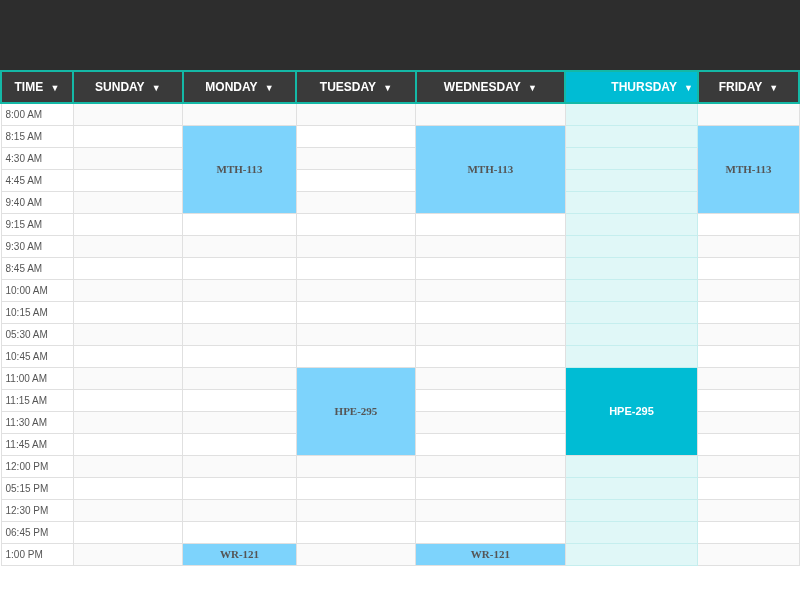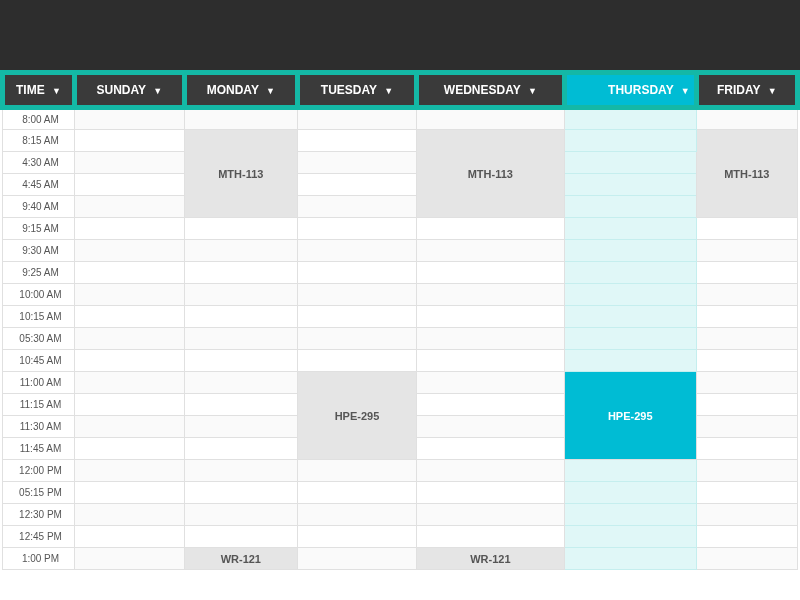--- a/index.html
+++ b/index.html
@@ -52,21 +52,21 @@
       min-width: 800px;
     }
 
     thead tr th {
       background: #3a3a3a;
       color: #fff;
       font-size: 12px;
       font-weight: bold;
       text-align: center;
       padding: 8px 4px;
-      border: 5px solid #14b8a6;
+      border: 2px solid #14b8a6;
       position: sticky;
       top: 0;
       z-index: 10;
       white-space: nowrap;
     }
     thead tr th.time-header {
       background: #3a3a3a;
       width: 72px;
       min-width: 72px;
     }
@@ -86,39 +86,40 @@
       padding: 0;
       height: 22px;
       font-size: 11px;
       vertical-align: middle;
       text-align: center;
     }
 
     tbody tr td.time-cell {
       color: #555;
       font-size: 10px;
-      text-align: center;
+      text-align: left;
       padding-left: 4px;
       background: #fff;
       white-space: nowrap;
       width: 72px;
       min-width: 72px;
       margin-top: 13px;
     }
 
     tbody tr td.thursday-empty {
       background: #e0f7f7;
       border-color: #c5eeee;
     }
 
     tbody tr td.class-block {
-      background: #e5e5e5;
+      background: #7dd3fc;
       color: #555;
       font-size: 11px;
       font-weight: bold;
+      font-family: Liberation Serif, serif;
     }
 
     tbody tr td.thursday-class {
       background: #00bcd4;
       color: #fff;
       font-size: 11px;
       font-weight: bold;
     }
 
     
@@ -204,21 +205,21 @@
         <tr>
           <td class="time-cell">9:30 AM</td>
           <td></td>
           <td></td>
           <td></td>
           <td></td>
           <td class="thursday-empty"></td>
           <td></td>
         </tr>
         <tr>
-          <td class="time-cell">9:25 AM</td>
+          <td class="time-cell">8:45 AM</td>
           <td></td>
           <td></td>
           <td></td>
           <td></td>
           <td class="thursday-empty"></td>
           <td></td>
         </tr>
         <tr>
           <td class="time-cell">10:00 AM</td>
           <td></td>
@@ -306,21 +307,21 @@
         <tr>
           <td class="time-cell">12:30 PM</td>
           <td></td>
           <td></td>
           <td></td>
           <td></td>
           <td class="thursday-empty"></td>
           <td></td>
         </tr>
         <tr>
-          <td class="time-cell">12:45 PM</td>
+          <td class="time-cell">06:45 PM</td>
           <td></td>
           <td></td>
           <td></td>
           <td></td>
           <td class="thursday-empty"></td>
           <td></td>
         </tr>
         <tr>
           <td class="time-cell">1:00 PM</td>
           <td></td>

